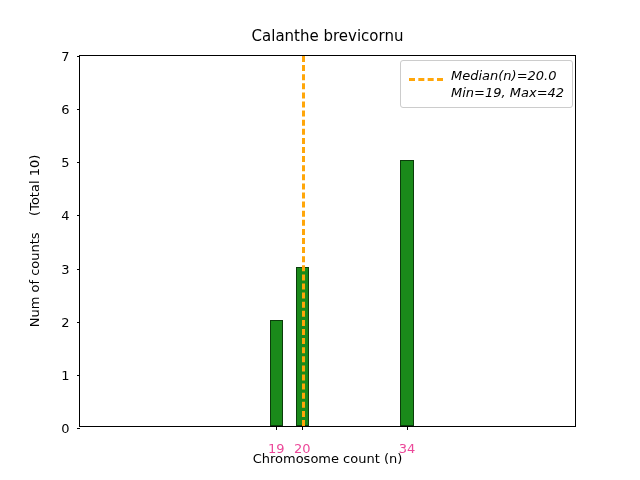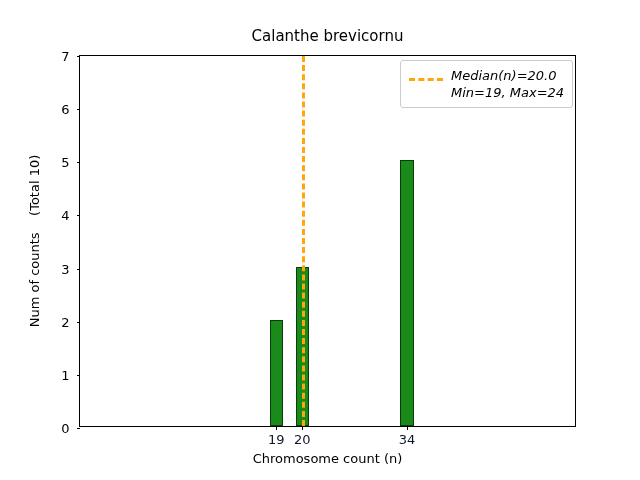--- a/index.html
+++ b/index.html
@@ -96,26 +96,26 @@
   .xtick {
     position: absolute;
     top: 100%;
     height: 3.5px;
     width: 0;
     border-left: 1.1px solid #000000;
   }
   .xtick-label {
     position: absolute;
     top: 100%;
-    margin-top: 6px;
+    margin-top: 15px;
     transform: translateX(-50%);
     font-size: 13px;
     line-height: 15px;
     white-space: nowrap;
-    color: #0f172a;
+    color: #ec4899;
   }
 
   
   #xlabel {
     position: absolute;
     left: 79px;
     top: 451px;
     width: 497px;
     text-align: center;
     font-size: 13px;
@@ -230,17 +230,17 @@
     <span class="xtick-label" style="left: 326.974px;">34</span>
   </div>
 
   <div id="ylabel">Num of counts    (Total 10)</div>
   <div id="xlabel">Chromosome count (n)</div>
 
   <div id="legend">
     <span id="legend-swatch"></span>
     <div id="legend-text">
       <div>Median(n)=20.0</div>
-      <div>Min=19, Max=24</div>
+      <div>Min=19, Max=42</div>
     </div>
   </div>
 
 </div>
 
 </body></html>

